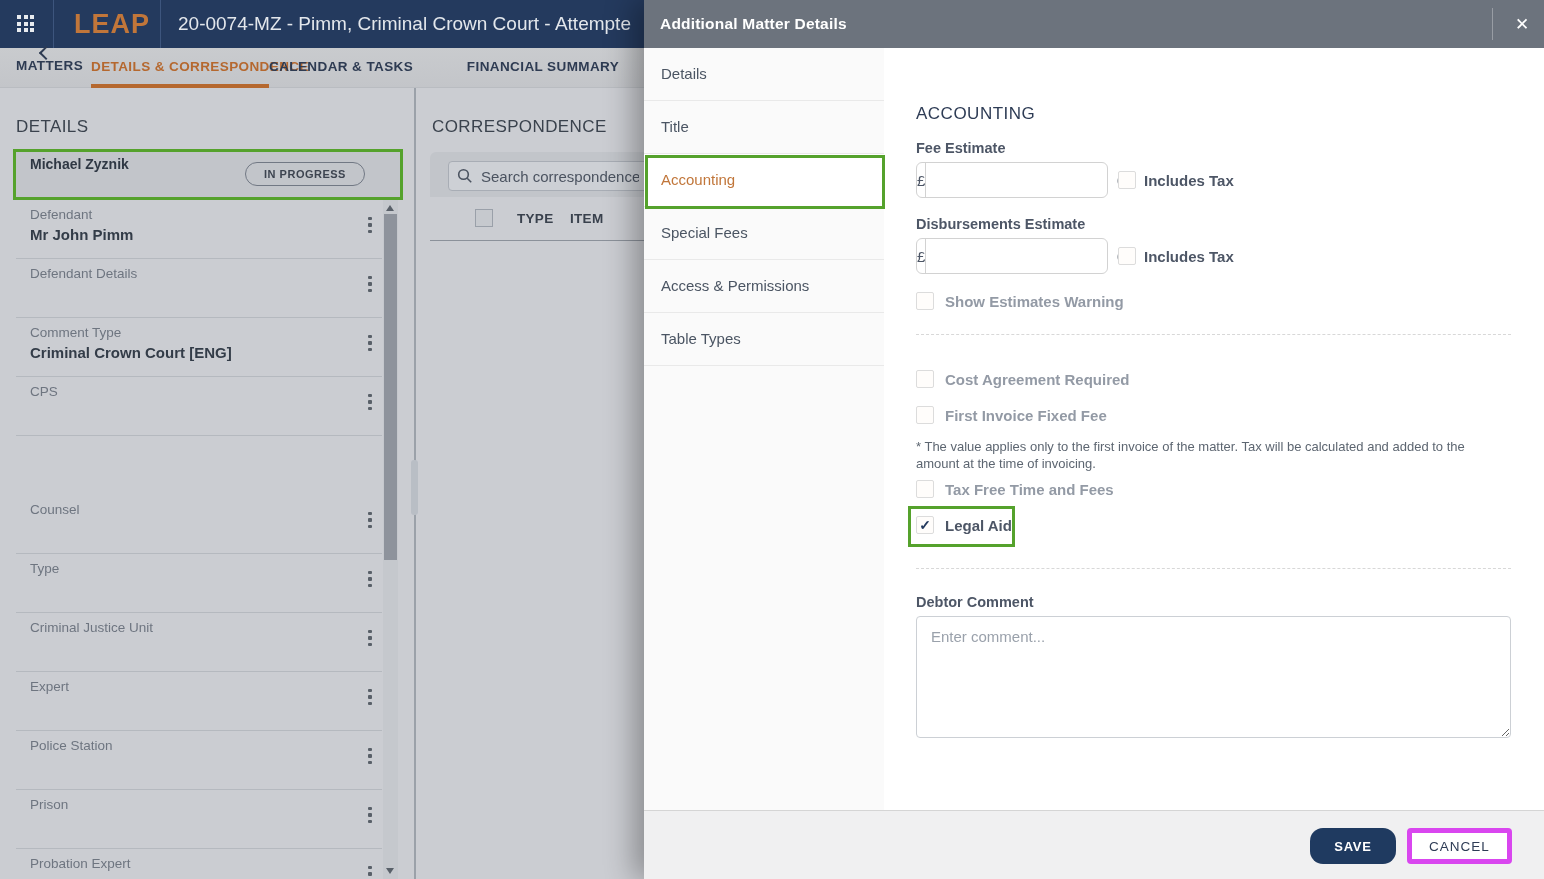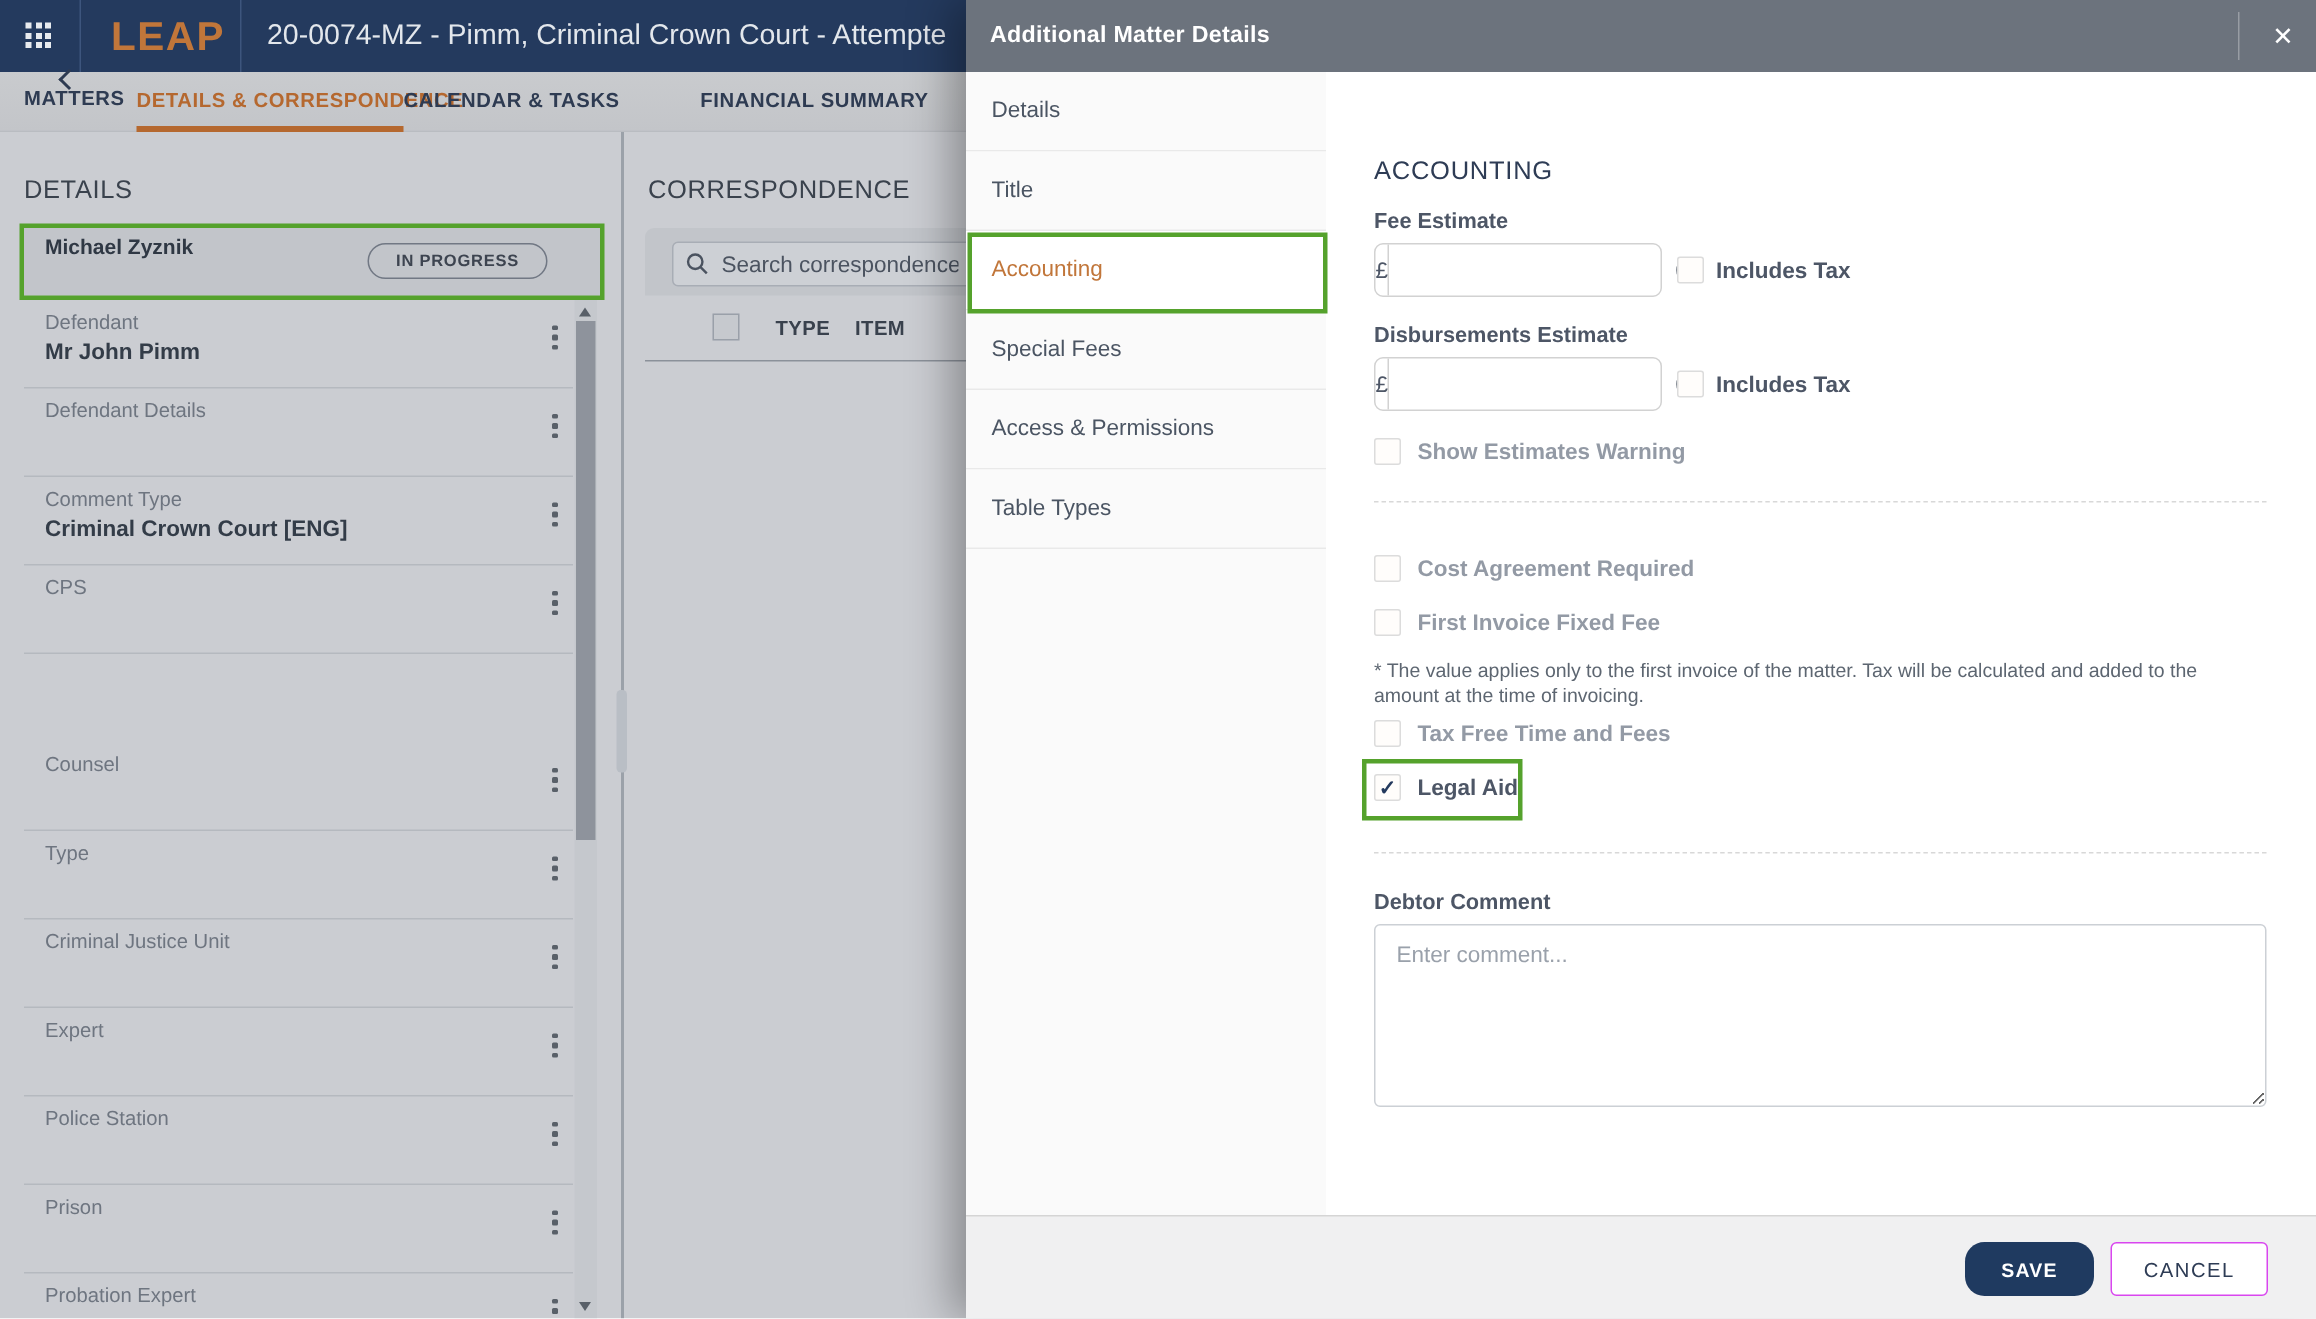--- a/index.html
+++ b/index.html
@@ -110,21 +110,21 @@
 
   .comment-area { position:absolute; left:272px; top:616px; width:595px; height:122px; border:1px solid #ccd0d5;
     border-radius:4px; padding:11px 14px; font-family:inherit; font-size:15px; color:#39414d; resize:both; outline:none; }
   .comment-area::placeholder { color:#9aa1ab; opacity:1; }
 
   .modal-footer { position:absolute; left:0; top:810px; width:900px; height:69px; background:#f0f0f1;
     border-top:1px solid #d5d5d5; }
   .btn-save { position:absolute; left:666px; top:17px; width:86px; height:36px; background:#1f3a60; color:#ffffff;
     border:none; border-radius:13px; font-family:inherit; font-size:13px; font-weight:bold; letter-spacing:.8px; cursor:pointer; }
   .btn-cancel { position:absolute; left:763px; top:17px; width:105px; height:36px; background:#ffffff; color:#2e3c55;
-    border:1px solid #d946ef; border-radius:4px; font-family:inherit; font-size:13.5px; letter-spacing:1px; cursor:pointer; }
+    border:5px solid #d946ef; border-radius:4px; font-family:inherit; font-size:13.5px; letter-spacing:1px; cursor:pointer; }
 
   
   .annotation { position:absolute; border:3px solid #55a22c; pointer-events:none; z-index:50; }
   .anno-card { left:13px; top:149px; width:390px; height:51px; }
   .anno-nav { left:645px; top:155px; width:240px; height:54px; }
   .anno-legalaid { left:908px; top:506px; width:107px; height:41px; }
 </style>
 </head>
 <body>
 

